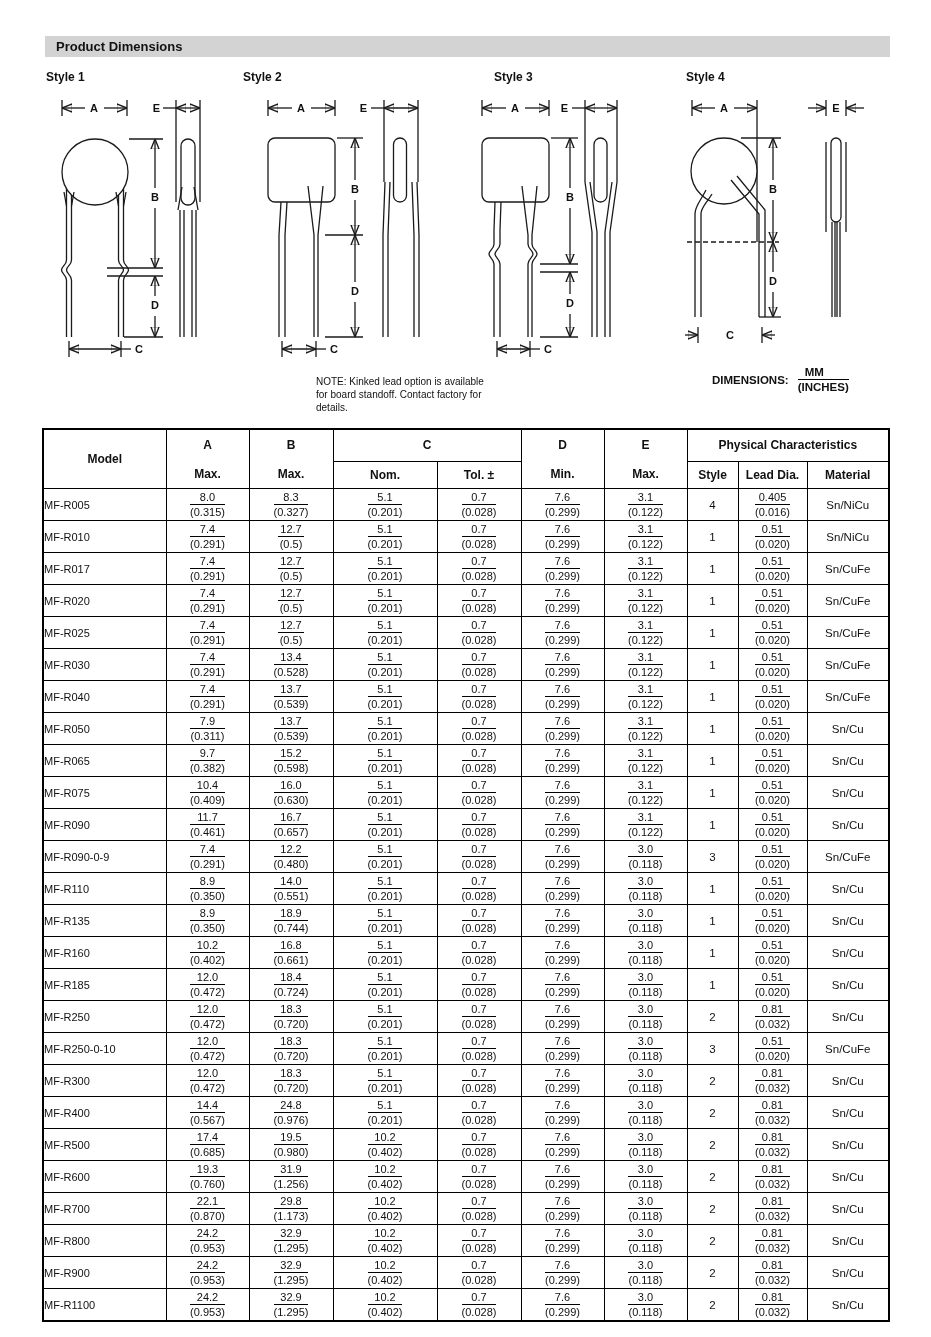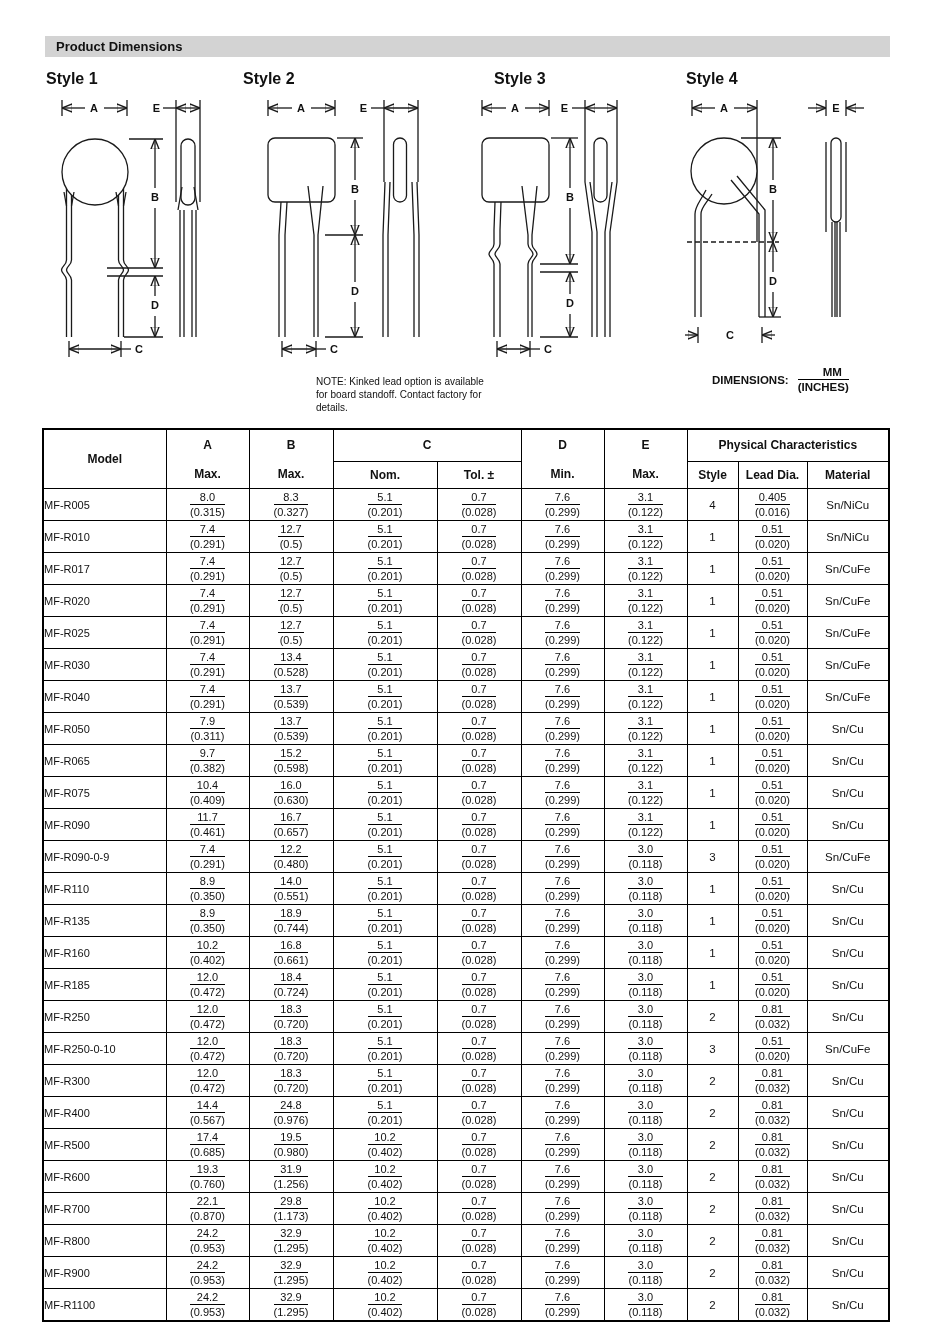--- a/index.html
+++ b/index.html
@@ -2,36 +2,36 @@
 <html><head>
 <meta charset="utf-8">
 <style>
   html,body{margin:0;padding:0;background:#fff;}
   body{width:931px;height:1337px;position:relative;font-family:"Liberation Sans",sans-serif;color:#111;}
   .page{position:absolute;left:0;top:0;width:931px;height:1337px;background:#fff;border-radius:7px;}
 
   .title-bar{position:absolute;left:45px;top:36px;width:845px;height:21px;background:#d3d3d3;
     font-weight:bold;font-size:13px;line-height:21px;padding-left:11px;box-sizing:border-box;}
 
-  .style-label{position:absolute;top:70px;font-weight:bold;font-size:16px;}
+  .style-label{position:absolute;top:70px;font-weight:bold;font-size:12px;}
   #sl1{left:46px}#sl2{left:243px}#sl3{left:494px}#sl4{left:686px}
 
   .diagram{position:absolute;top:92px;}
   #dg1{left:45px}#dg2{left:255px}#dg3{left:470px}#dg4{left:685px}
   svg path,svg line,svg rect,svg circle{stroke:#1a1a1a;stroke-width:1.3;fill:none;}
   svg .fw{fill:#fff;}
   svg .dash{stroke-dasharray:5,3;}
   svg text{font:bold 11px "Liberation Sans",sans-serif;fill:#111;stroke:none;}
 
   .note{position:absolute;font-size:10px;line-height:1.32;}
   #note2{left:276px;top:375px;width:168px;margin-left:40px;}
   #note3{left:489px;top:375px;width:150px;}
 
   .legend{position:absolute;left:712px;top:366px;display:flex;align-items:center;gap:9px;font-size:11.5px;font-weight:bold;}
-  .frac2{text-align:right;}
+  .frac2{text-align:left;}
   .frac2 .num{display:block;border-bottom:1.4px solid #000;padding:0 7px 1px;}
   .frac2 .den{display:block;padding-top:1px;}
 
   table.dims{position:absolute;left:42px;top:428px;width:846px;border-collapse:collapse;
     table-layout:fixed;border:2px solid #000;}
   table.dims th,table.dims td{border:1.4px solid #000;padding:0;}
   thead th{font-weight:bold;font-size:12px;text-align:center;vertical-align:middle;}
   .hcell{display:flex;flex-direction:column;height:58px;}
   .hcell span{flex:1;display:flex;align-items:center;justify-content:center;}
   thead tr.h1 th.chead{height:30px;}

